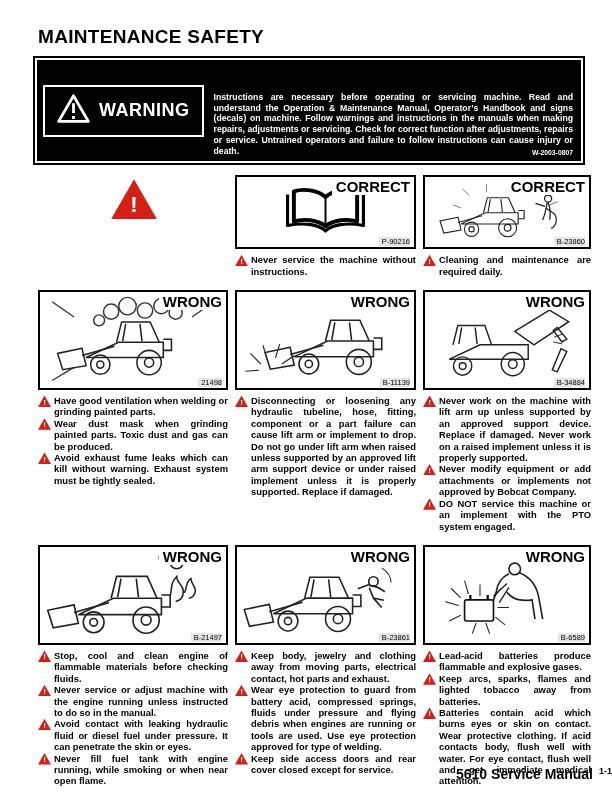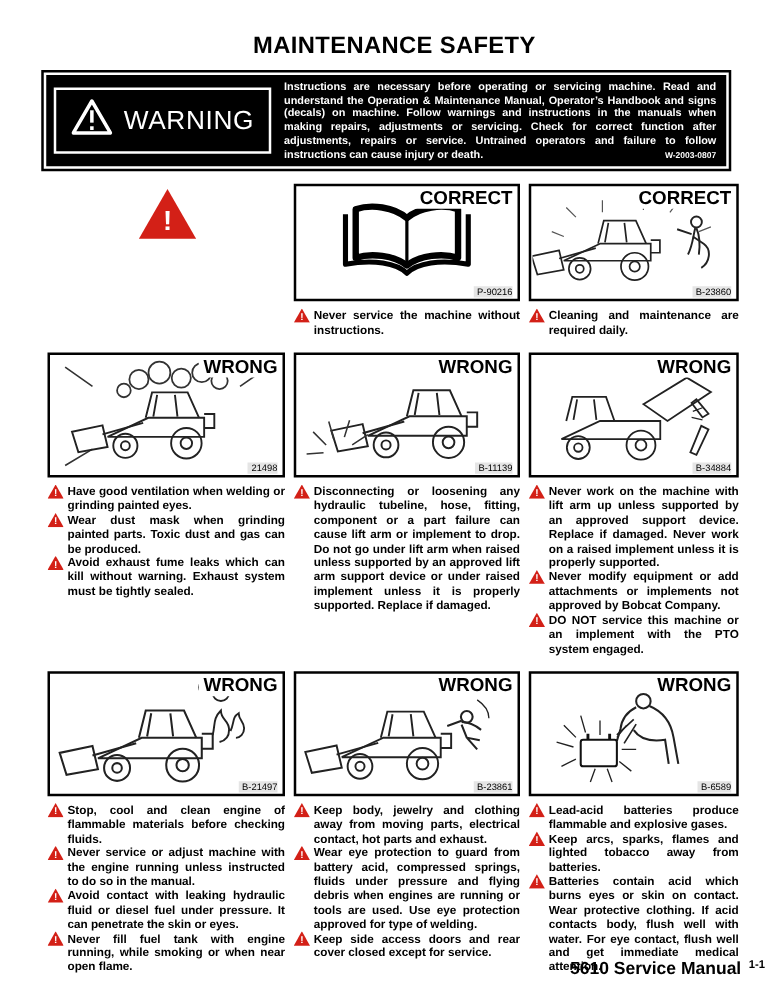--- a/index.html
+++ b/index.html
@@ -1,37 +1,37 @@
 <!DOCTYPE html>
 <html style="--red: #d32017;"><head>
 <meta charset="utf-8">
 <style>
   :root { --red:#d32017; --ink:#000; }
   html,body{margin:0;padding:0;}
   body{width:612px;height:792px;background:#fff;color:#000;
        font-family:"Liberation Sans",sans-serif;position:relative;overflow:hidden;}
   .sheet{position:absolute;inset:0;padding:14px 19px 0 38px;box-sizing:border-box;}
-  .title{margin:12px 0 8px;text-align:center;font-size:19px;font-weight:bold;letter-spacing:.3px;}
+  .title{margin:12px 0 8px;text-align:left;font-size:19px;font-weight:bold;letter-spacing:.3px;}
   
   .banner{border:2px solid #000;padding:2px;width:552px;box-sizing:border-box;margin-left:-5px;}
   .banner-in{background:#000;color:#fff;display:flex;gap:10px;padding:4px 6px;position:relative;min-height:56px;box-sizing:border-box;align-items:center;}
   .wlabel{border:2px solid #fff;display:flex;align-items:center;gap:9px;padding:7px 12px;flex:0 0 auto;}
-  .wlabel .wtxt{font-size:21px;font-weight:normal;letter-spacing:.5px;}
-  .banner-right{flex:1;position:relative;font-size:8.7px;line-height:10.7px;font-weight:bold;text-align:justify;padding-right:2px;padding-bottom:1px;}
+  .wlabel .wtxt{font-size:18px;font-weight:bold;letter-spacing:.5px;}
+  .banner-right{flex:1;position:relative;font-size:8.7px;line-height:10.7px;font-weight:bold;text-align:justify;padding-right:2px;padding-bottom:1px;margin-top:28px;}
   .wcode{position:absolute;right:2px;bottom:-1px;font-size:6.8px;font-weight:bold;}
   
   .grid{display:grid;grid-template-columns:190px 181px 168px;column-gap:7px;row-gap:13px;margin-top:10px;}
   .cell{position:relative;}
   .alert-cell{padding:0 0 0 2px;}
   .alert-tri{margin:4px auto 12px;width:46px;height:40px;position:relative;background:var(--red);
              clip-path:polygon(50% 0,100% 100%,0 100%);}
   .alert-tri i{position:absolute;inset:0;font-style:normal;color:#fff;font-weight:bold;font-size:22px;line-height:40px;text-align:center;top:6px;}
   .alert-text{font-size:9.6px;line-height:12px;font-weight:bold;text-align:justify;margin:0;}
   .panel{border:2px solid #000;position:relative;height:100px;background:#fff;box-sizing:border-box;}
-  .panel.tall{height:94px;}
+  .panel.tall{height:74px;}
   .verdict{position:absolute;top:1px;right:4px;font-size:15px;font-weight:bold;background:#fff;padding-left:4px;z-index:2;}
   .fig{position:absolute;bottom:1px;right:4px;font-size:7.5px;background:#e5e5e5;padding-left:3px;z-index:2;}
   .illus{position:absolute;inset:1px;z-index:1;}
   .illus svg{width:100%;height:100%;}
   .caption{margin-top:5px;}
   .bullet{display:flex;gap:3px;margin:0;}
   .tri{flex:0 0 auto;width:13px;height:11.5px;margin-top:.5px;position:relative;background:var(--red);
        clip-path:polygon(50% 0,100% 100%,0 100%);}
   .tri i{position:absolute;inset:0;top:2px;font-style:normal;color:#fff;font-weight:bold;font-size:8px;line-height:10px;text-align:center;}
   .btext{flex:1;font-size:9.4px;line-height:11.4px;font-weight:bold;text-align:justify;}
@@ -166,21 +166,21 @@
               </g>
             </svg></div>
           <span class="verdict">WRONG</span>
           <span class="fig">21498</span>
         </div>
         <div class="caption">
           <div class="bullet">
             <span class="tri">
               <i>!</i>
             </span>
-            <span class="btext">Have good ventilation when welding or grinding painted eyes.</span>
+            <span class="btext">Have good ventilation when welding or grinding painted parts.</span>
           </div>
           <div class="bullet">
             <span class="tri">
               <i>!</i>
             </span>
             <span class="btext">Wear dust mask when grinding painted parts. Toxic dust and gas can be produced.</span>
           </div>
           <div class="bullet">
             <span class="tri">
               <i>!</i>

